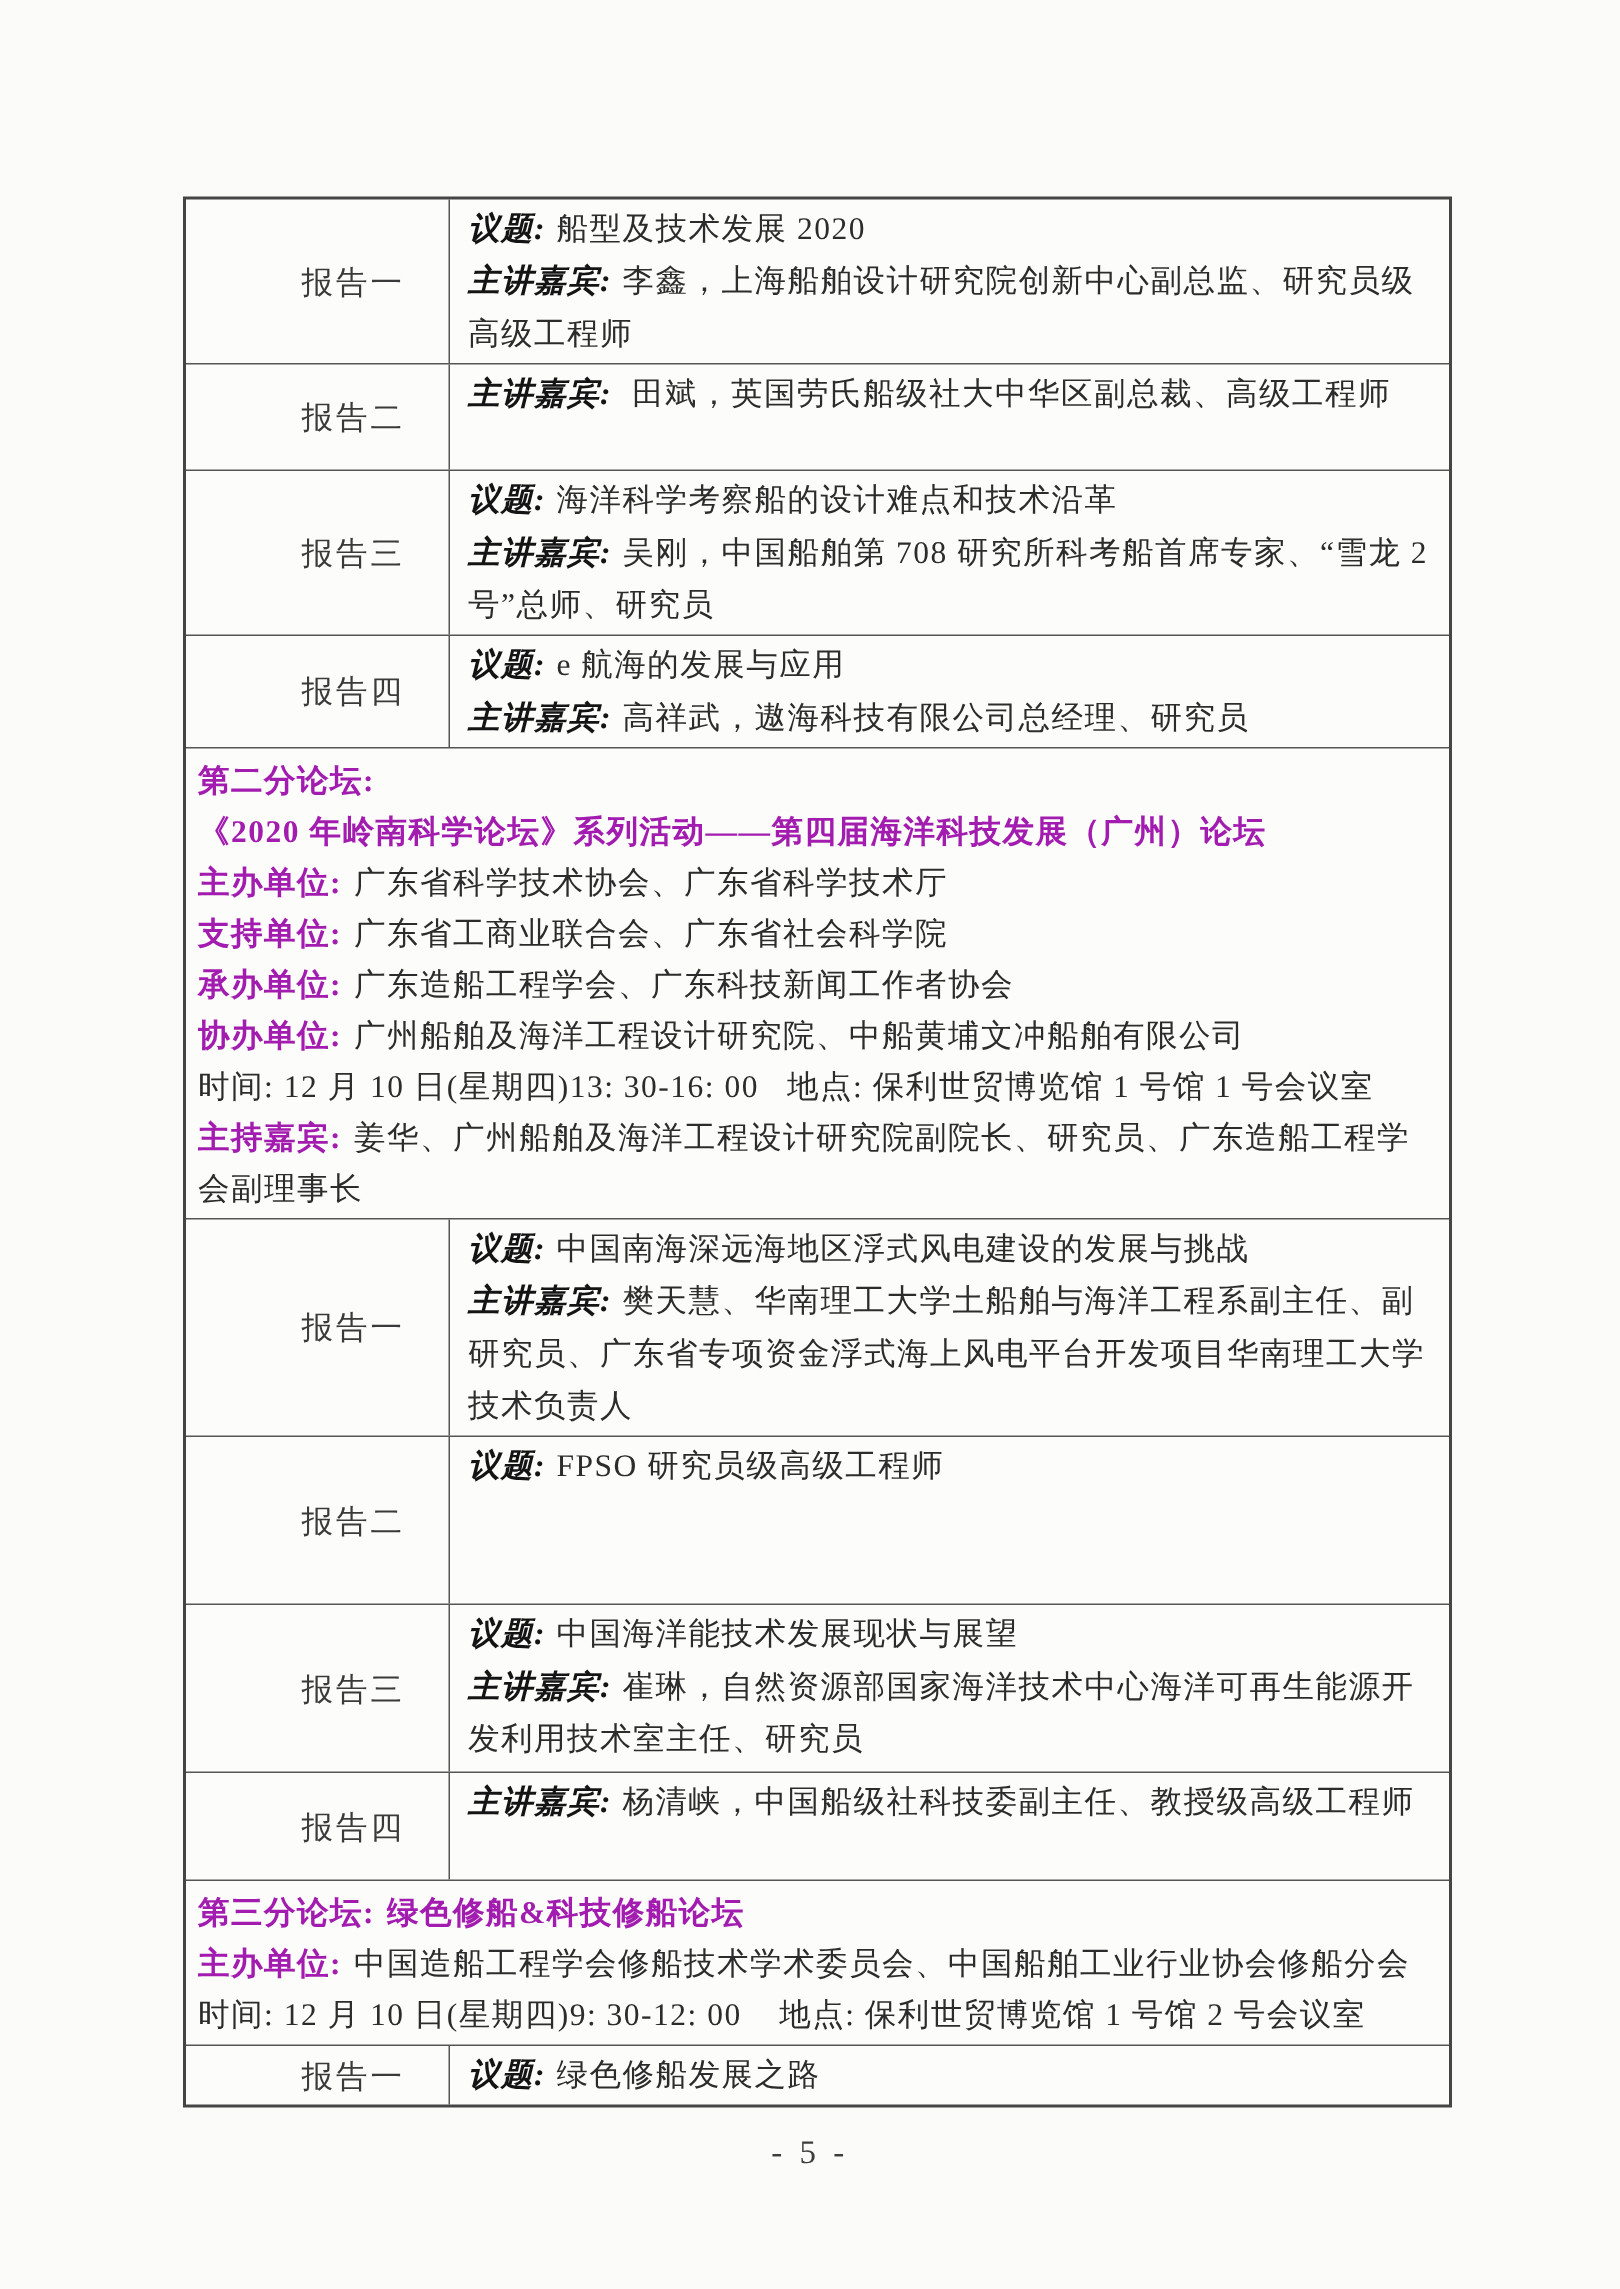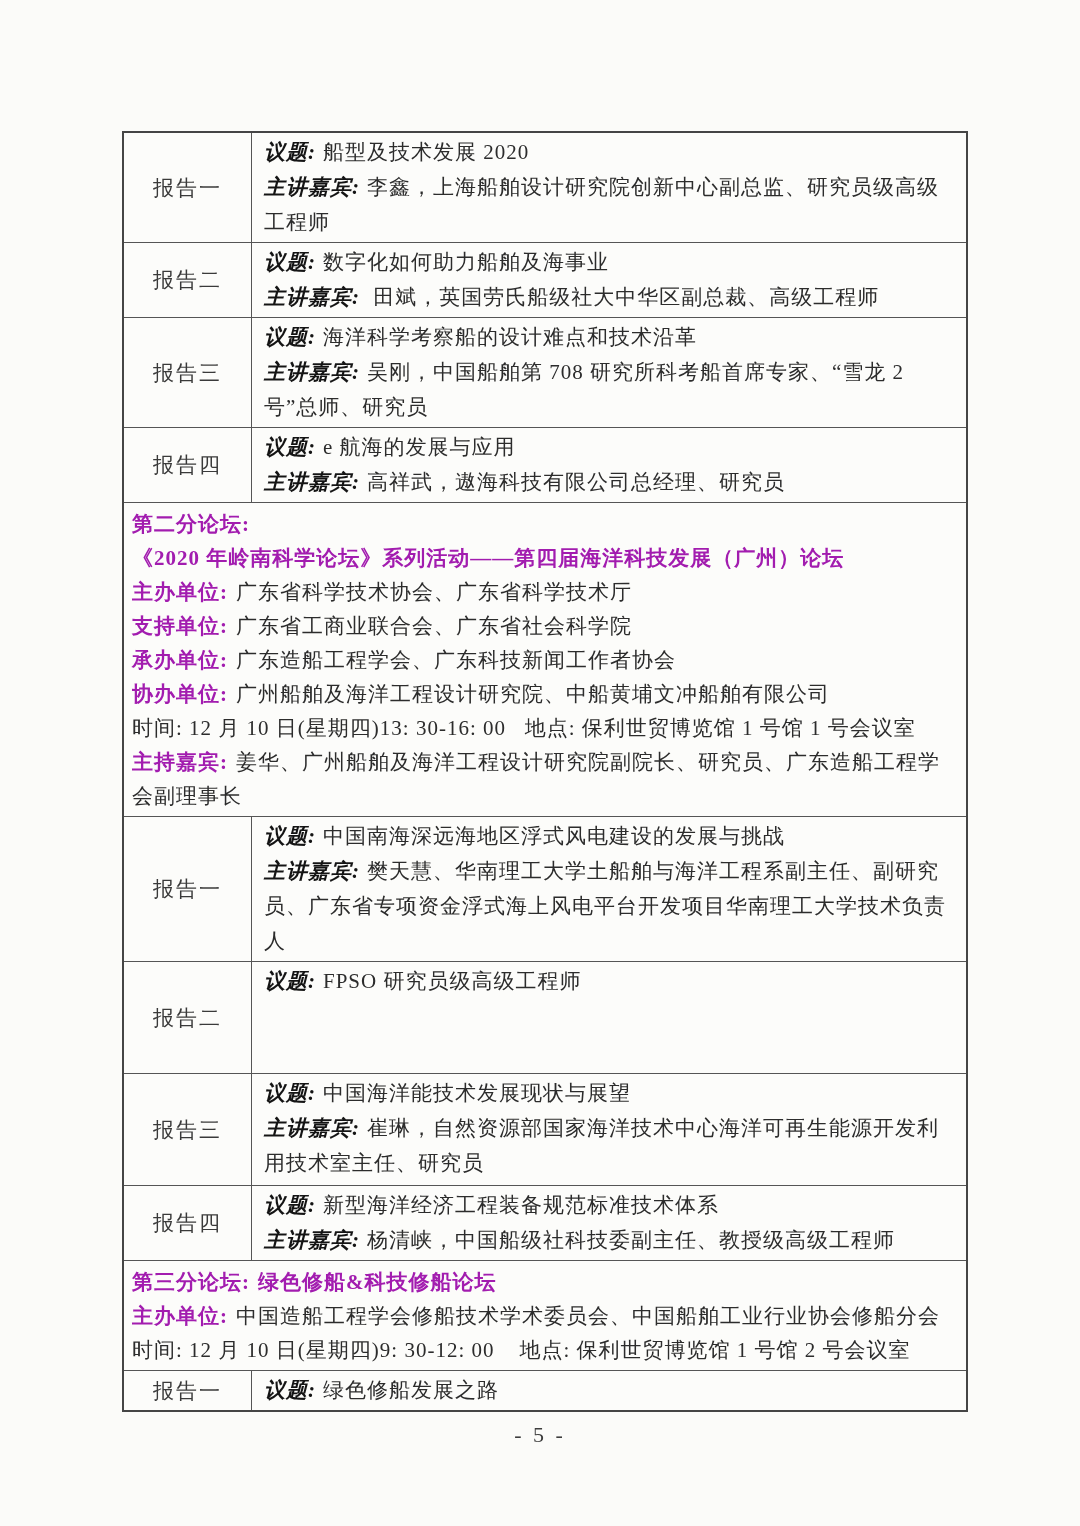--- a/index.html
+++ b/index.html
@@ -23,21 +23,21 @@
     border:2px solid #454545;
     background:#fcfcfa;
   }
   .doc-table > div + div{border-top:1px solid #555;}
   
   .r-row{display:flex;align-items:stretch;}
   .r-label{
     flex:0 0 127px;
     border-right:1px solid #555;
     display:flex;align-items:center;justify-content:center;
-    font-size:21px;letter-spacing:2px;color:#3a3a3a;
+    font-size:21px;letter-spacing:2px;color:#3a3a3a;margin-left:48px;
   }
   .r-body{
     flex:1 1 auto;
     padding:2px 8px 2px 12px;
     font-size:21px;line-height:35px;letter-spacing:1px;
     min-width:0;
   }
   .r-line{min-height:35px;}
   .b{font-weight:bold;color:#141414;margin-right:7px;font-style:italic;}
   .txt{white-space:pre-wrap;}
@@ -64,21 +64,20 @@
       <div class="r-label">报告一</div>
       <div class="r-body">
         <div class="r-line"><span class="b">议题:</span><span class="txt">船型及技术发展 2020</span></div>
         <div class="r-line"><span class="b">主讲嘉宾:</span><span class="txt">李鑫，上海船舶设计研究院创新中心副总监、研究员级高级工程师</span></div>
       </div>
     </div>
 
     <div class="r-row" style="min-height:70px;">
       <div class="r-label">报告二</div>
       <div class="r-body">
-        <div class="r-line"><span class="b">议题:</span><span class="txt">数字化如何助力船舶及海事业</span></div>
         <div class="r-line"><span class="b">主讲嘉宾:</span><span class="txt"> 田斌，英国劳氏船级社大中华区副总裁、高级工程师</span></div>
       </div>
     </div>
 
     <div class="r-row" style="min-height:108px;">
       <div class="r-label">报告三</div>
       <div class="r-body">
         <div class="r-line"><span class="b">议题:</span><span class="txt">海洋科学考察船的设计难点和技术沿革</span></div>
         <div class="r-line"><span class="b">主讲嘉宾:</span><span class="txt">吴刚，中国船舶第 708 研究所科考船首席专家、“雪龙 2 号”总师、研究员</span></div>
       </div>
@@ -122,21 +121,20 @@
       <div class="r-label">报告三</div>
       <div class="r-body">
         <div class="r-line"><span class="b">议题:</span><span class="txt">中国海洋能技术发展现状与展望</span></div>
         <div class="r-line"><span class="b">主讲嘉宾:</span><span class="txt">崔琳，自然资源部国家海洋技术中心海洋可再生能源开发利用技术室主任、研究员</span></div>
       </div>
     </div>
 
     <div class="r-row" style="min-height:71px;">
       <div class="r-label">报告四</div>
       <div class="r-body">
-        <div class="r-line"><span class="b">议题:</span><span class="txt">新型海洋经济工程装备规范标准技术体系</span></div>
         <div class="r-line"><span class="b">主讲嘉宾:</span><span class="txt">杨清峡，中国船级社科技委副主任、教授级高级工程师</span></div>
       </div>
     </div>
 
     <div class="sec-block">
       <div class="h-line"><span class="b2">第三分论坛:</span><span class="b2 tight">绿色修船&amp;科技修船论坛</span></div>
       <div class="h-line"><span class="b2">主办单位:</span><span class="txt">中国造船工程学会修船技术学术委员会、中国船舶工业行业协会修船分会</span></div>
       <div class="h-line"><span class="txt">时间: 12 月 10 日(星期四)9: 30-12: 00    地点: 保利世贸博览馆 1 号馆 2 号会议室</span></div>
     </div>
 

